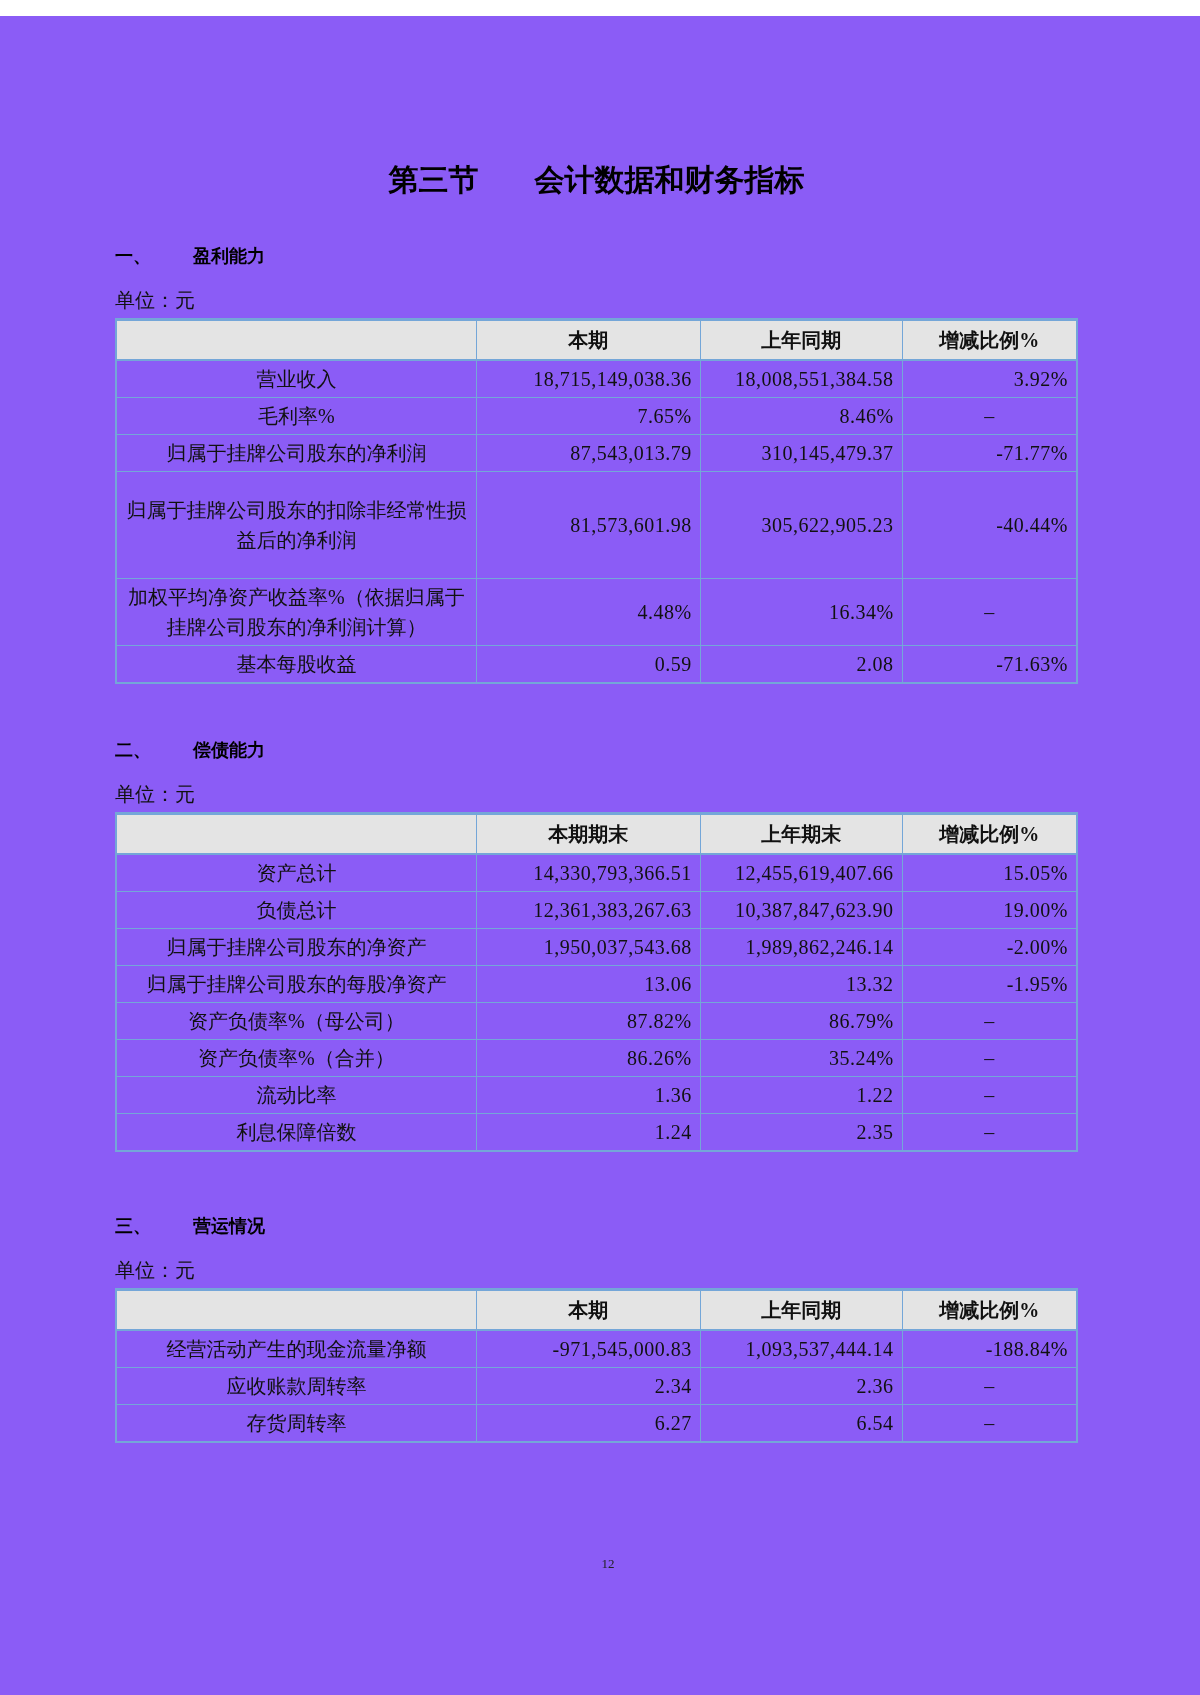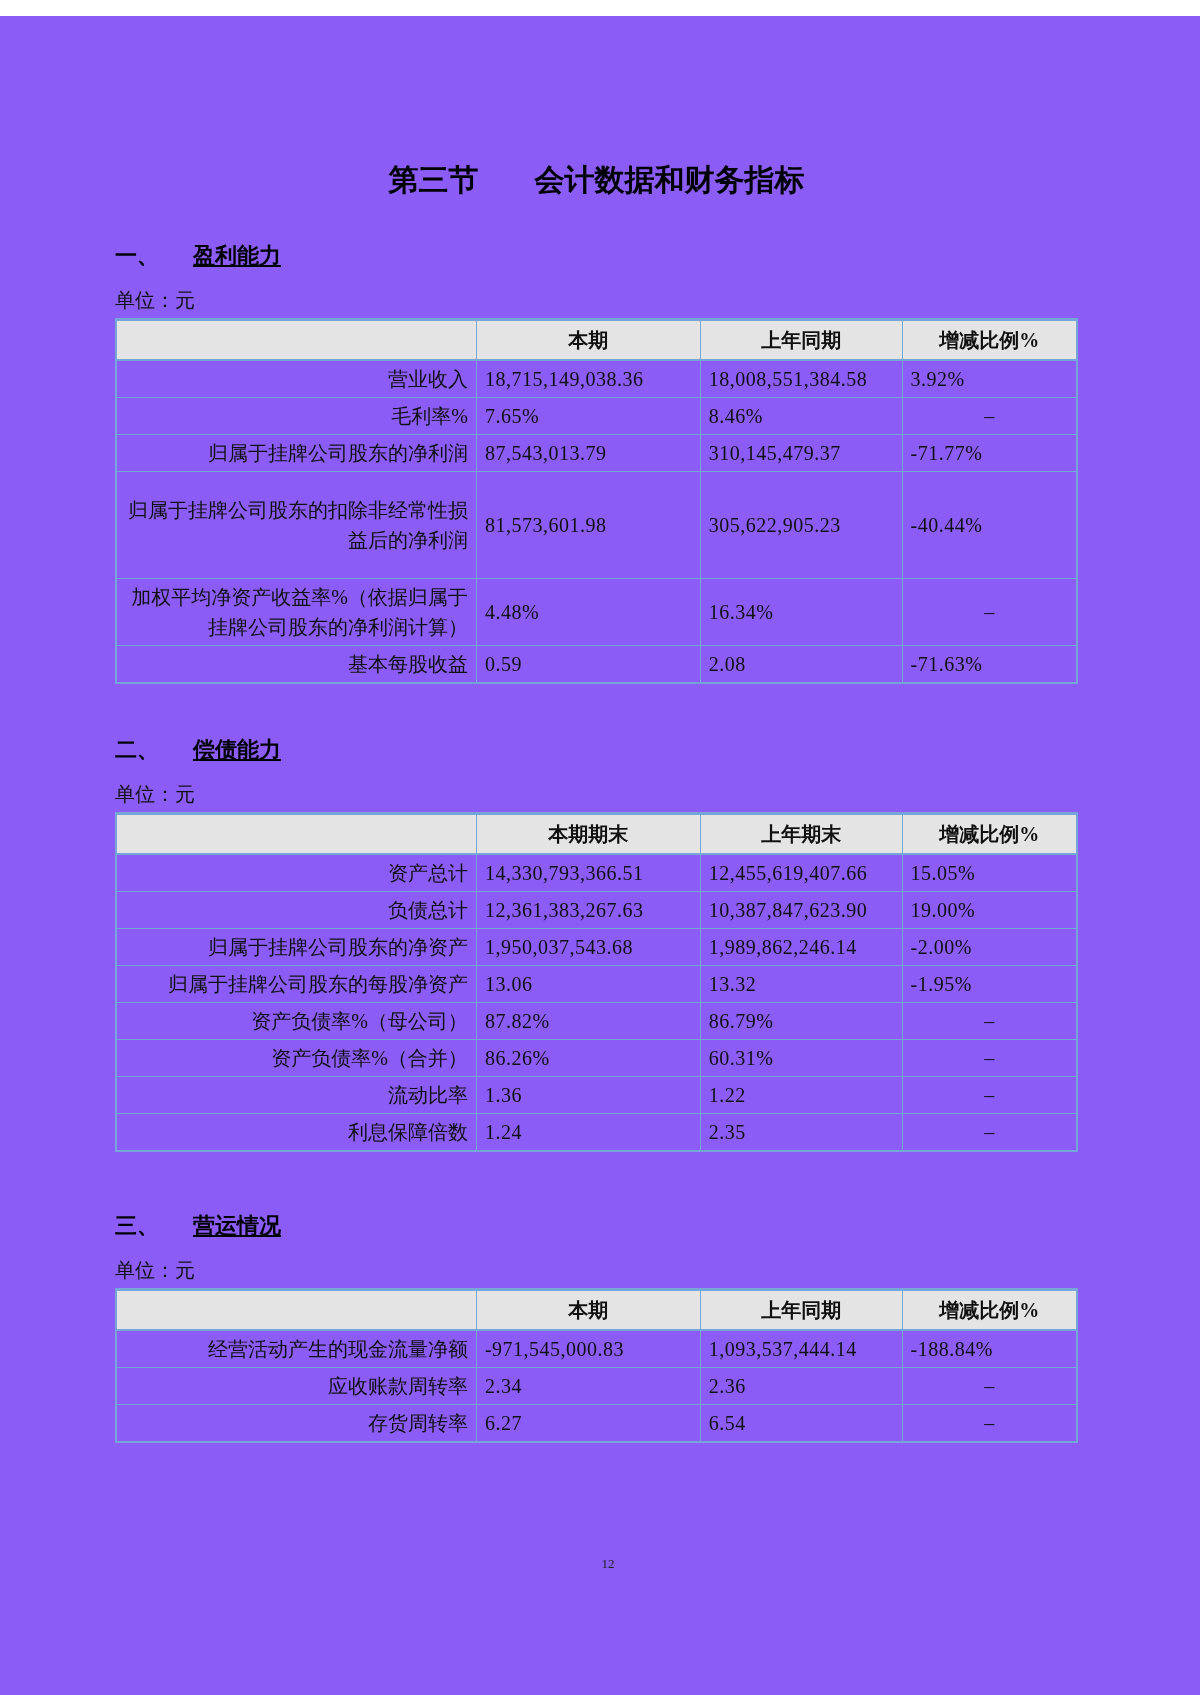--- a/index.html
+++ b/index.html
@@ -29,24 +29,23 @@
     font-weight:bold;
     font-size:30px;
     line-height:36px;
     color:#000;
   }
   .doc-title .gap{display:inline-block;width:56px;}
   .sec-head{
     margin-top:44px;
     font-family:"Liberation Sans","DejaVu Sans",sans-serif;
     font-weight:bold;
-    font-size:22px;
+    font-size:18px;
     line-height:28px;
     color:#000;
-    text-decoration:underline;
   }
   .sec-head.more-space{margin-top:52px;}
   .sec-head.most-space{margin-top:60px;}
   .sec-num{display:inline-block;min-width:78px;}
   .unit-line{
     margin-top:18px;
     margin-bottom:6px;
     text-align:left;
     font-size:20px;
     line-height:24px;
@@ -66,22 +65,23 @@
     overflow:hidden;
   }
   table.fin thead th{
     background:var(--header-bg);
     font-weight:bold;
     height:34px;
     text-align:center;
     border-bottom-width:2px;
   }
   table.fin td{height:32px;vertical-align:middle;}
-  td.lbl{text-align:right;padding-left:9px;line-height:30px;font-family:Liberation Serif, serif;}
+  td.lbl{text-align:center;padding-left:9px;line-height:30px;font-family:Liberation Serif, serif;}
   td.num{
+    text-align:right;
     padding-right:10px;
     letter-spacing:0.5px;
     white-space:nowrap;
   }
   td.dash{text-align:center;letter-spacing:0;}
   td.dash-top{text-align:center;vertical-align:top;padding-top:5px;line-height:20px;}
   tr.row-xtall td{height:102px;}
   tr.row-tall2 td{height:62px;}
   tr.row-tall3 td{height:92px;}
   td.vtop{vertical-align:top;padding-top:5px;}
@@ -208,21 +208,21 @@
         </tr>
         <tr>
           <td class="lbl">资产负债率%（母公司）</td>
           <td class="num">87.82%</td>
           <td class="num">86.79%</td>
           <td class="dash">–</td>
         </tr>
         <tr>
           <td class="lbl">资产负债率%（合并）</td>
           <td class="num">86.26%</td>
-          <td class="num">60.31%</td>
+          <td class="num">35.24%</td>
           <td class="dash">–</td>
         </tr>
         <tr>
           <td class="lbl">流动比率</td>
           <td class="num">1.36</td>
           <td class="num">1.22</td>
           <td class="dash">–</td>
         </tr>
         <tr>
           <td class="lbl">利息保障倍数</td>

